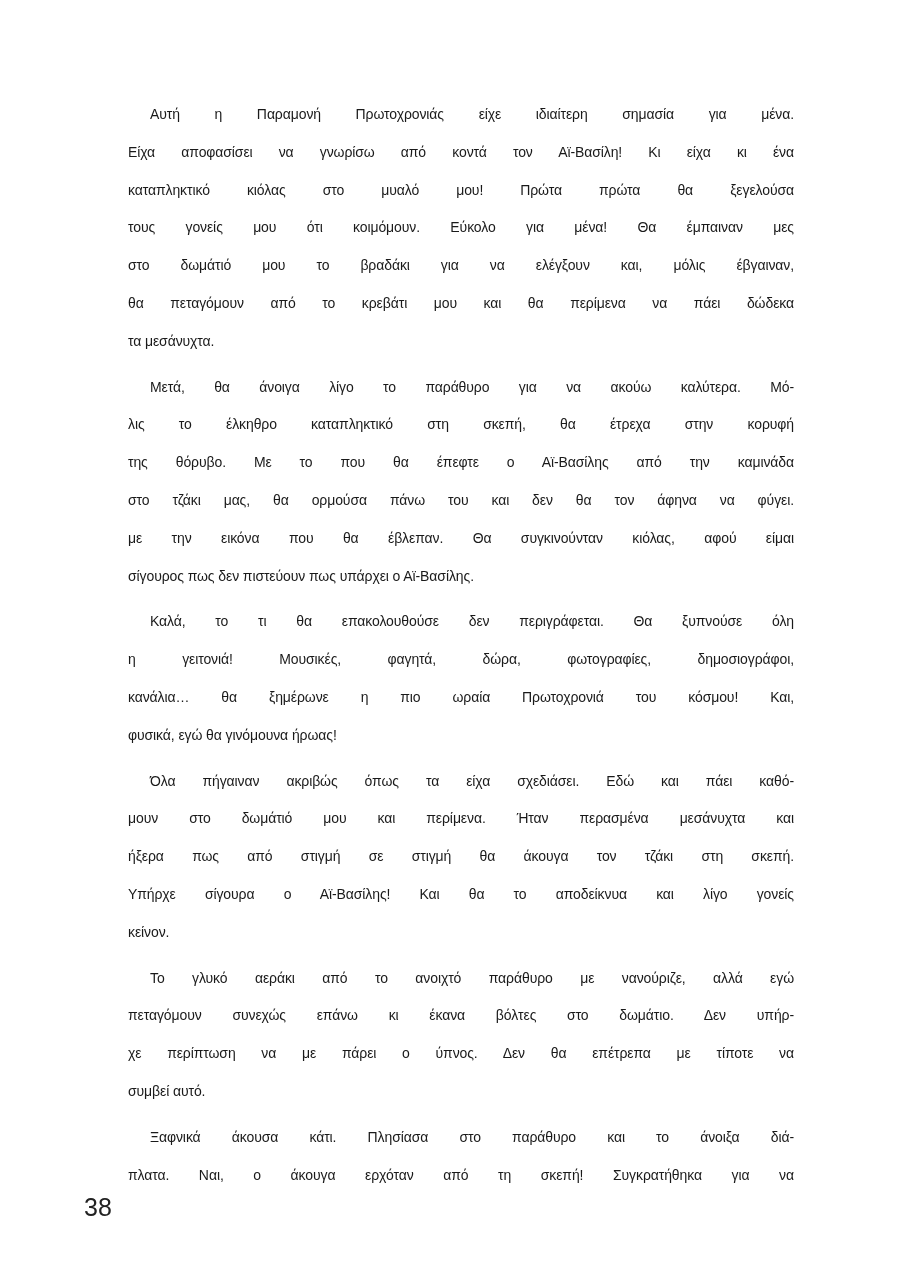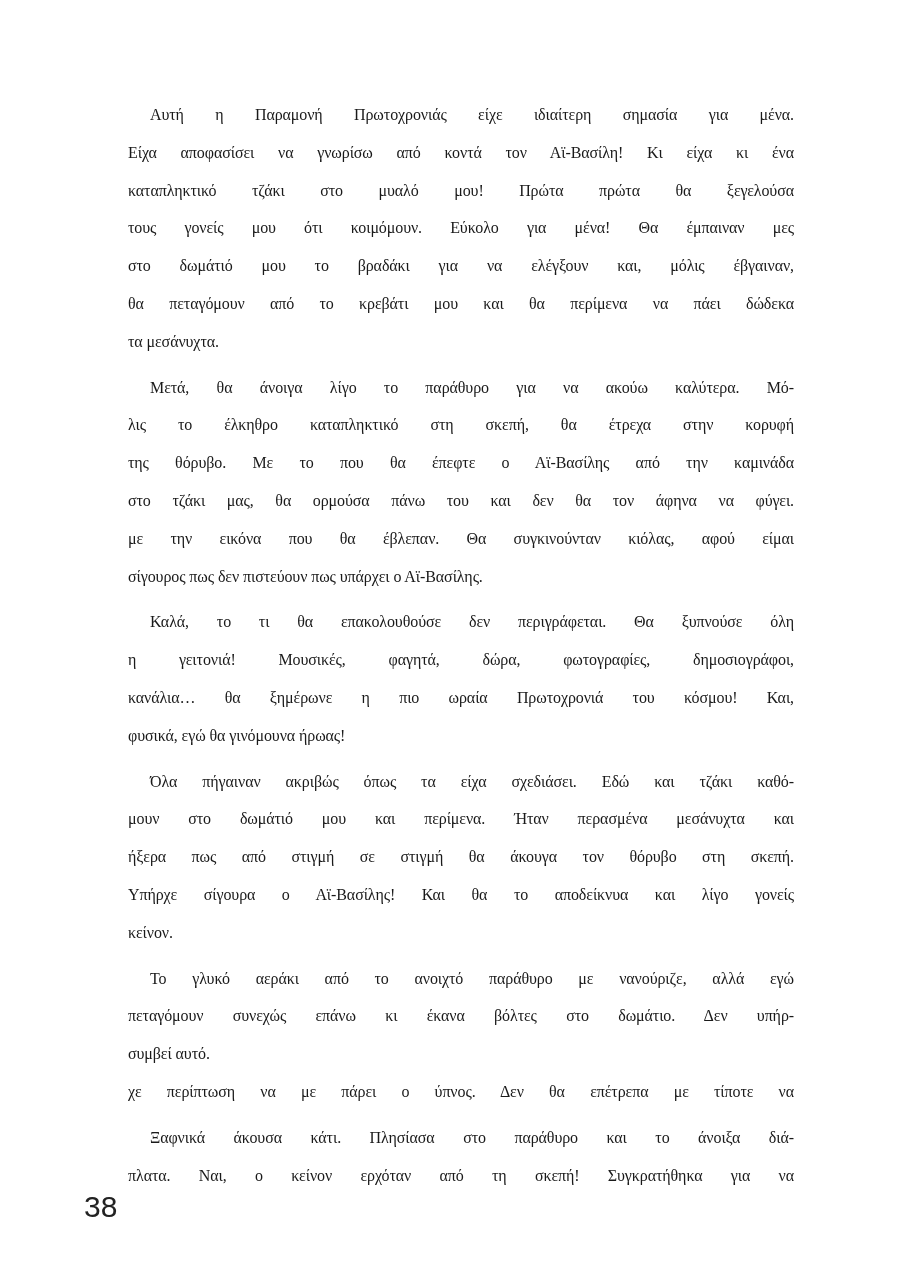--- a/index.html
+++ b/index.html
@@ -16,59 +16,58 @@
       color: #1a1a1a;
     }
     .text-block {
       position: absolute;
       left: 106px;
       top: 96px;
       width: 688px;
     }
     .para {
       margin: 0 0 8px 0;
-      font-size: 16px;
+      font-size: 14px;
       line-height: 37.8px;
       text-align: justify;
       text-indent: 22px;
       hyphens: manual;
       letter-spacing: -0.1px;
-      font-family: Liberation Serif, serif;
     }
     .line {
       display: block;
       text-align: justify;
       text-align-last: justify;
       white-space: nowrap;
       overflow: visible;
     }
     .line.last {
       text-align-last: left;
     }
     .line.first {
       padding-left: 22px;
     }
     .page-number {
       position: absolute;
       left: 84px;
       top: 1192px;
-      font-size: 30px;
+      font-size: 25px;
       line-height: 30px;
       color: #222222;
     }
   </style>
 </head>
 <body>
 
 <div class="text-block">
 
   <p class="para">
     <span class="line first">Αυτή η Παραμονή Πρωτοχρονιάς είχε ιδιαίτερη σημασία για μένα.</span>
     <span class="line">Είχα αποφασίσει να γνωρίσω από κοντά τον Αϊ-Βασίλη! Κι είχα κι ένα</span>
-    <span class="line">καταπληκτικό τζάκι στο μυαλό μου! Πρώτα πρώτα θα ξεγελούσα</span>
+    <span class="line">καταπληκτικό κιόλας στο μυαλό μου! Πρώτα πρώτα θα ξεγελούσα</span>
     <span class="line">τους γονείς μου ότι κοιμόμουν. Εύκολο για μένα! Θα έμπαιναν μες</span>
     <span class="line">στο δωμάτιό μου το βραδάκι για να ελέγξουν και, μόλις έβγαιναν,</span>
     <span class="line">θα πεταγόμουν από το κρεβάτι μου και θα περίμενα να πάει δώδεκα</span>
     <span class="line last">τα μεσάνυχτα.</span>
   </p>
 
   <p class="para">
     <span class="line first">Μετά, θα άνοιγα λίγο το παράθυρο για να ακούω καλύτερα. Μό-</span>
     <span class="line">λις το έλκηθρο καταπληκτικό στη σκεπή, θα έτρεχα στην κορυφή</span>
     <span class="line">της θόρυβο. Με το που θα έπεφτε ο Αϊ-Βασίλης από την καμινάδα</span>
@@ -78,34 +77,34 @@
   </p>
 
   <p class="para">
     <span class="line first">Καλά, το τι θα επακολουθούσε δεν περιγράφεται. Θα ξυπνούσε όλη</span>
     <span class="line">η γειτονιά! Μουσικές, φαγητά, δώρα, φωτογραφίες, δημοσιογράφοι,</span>
     <span class="line">κανάλια… θα ξημέρωνε η πιο ωραία Πρωτοχρονιά του κόσμου! Και,</span>
     <span class="line last">φυσικά, εγώ θα γινόμουνα ήρωας!</span>
   </p>
 
   <p class="para">
-    <span class="line first">Όλα πήγαιναν ακριβώς όπως τα είχα σχεδιάσει. Εδώ και τζάκι καθό-</span>
+    <span class="line first">Όλα πήγαιναν ακριβώς όπως τα είχα σχεδιάσει. Εδώ και πάει καθό-</span>
     <span class="line">μουν στο δωμάτιό μου και περίμενα. Ήταν περασμένα μεσάνυχτα και</span>
-    <span class="line">ήξερα πως από στιγμή σε στιγμή θα άκουγα τον θόρυβο στη σκεπή.</span>
+    <span class="line">ήξερα πως από στιγμή σε στιγμή θα άκουγα τον τζάκι στη σκεπή.</span>
     <span class="line">Υπήρχε σίγουρα ο Αϊ-Βασίλης! Και θα το αποδείκνυα και λίγο γονείς</span>
     <span class="line last">κείνον.</span>
   </p>
 
   <p class="para">
     <span class="line first">Το γλυκό αεράκι από το ανοιχτό παράθυρο με νανούριζε, αλλά εγώ</span>
     <span class="line">πεταγόμουν συνεχώς επάνω κι έκανα βόλτες στο δωμάτιο. Δεν υπήρ-</span>
+    <span class="line">χε περίπτωση να με πάρει ο ύπνος. Δεν θα επέτρεπα με τίποτε να</span>
     <span class="line last">συμβεί αυτό.</span>
-    <span class="line">χε περίπτωση να με πάρει ο ύπνος. Δεν θα επέτρεπα με τίποτε να</span>
   </p>
 
   <p class="para">
     <span class="line first">Ξαφνικά άκουσα κάτι. Πλησίασα στο παράθυρο και το άνοιξα διά-</span>
-    <span class="line">πλατα. Ναι, ο κείνον ερχόταν από τη σκεπή! Συγκρατήθηκα για να</span>
+    <span class="line">πλατα. Ναι, ο άκουγα ερχόταν από τη σκεπή! Συγκρατήθηκα για να</span>
   </p>
 
 </div>
 
 <div class="page-number">38</div>
 
 </body></html>

